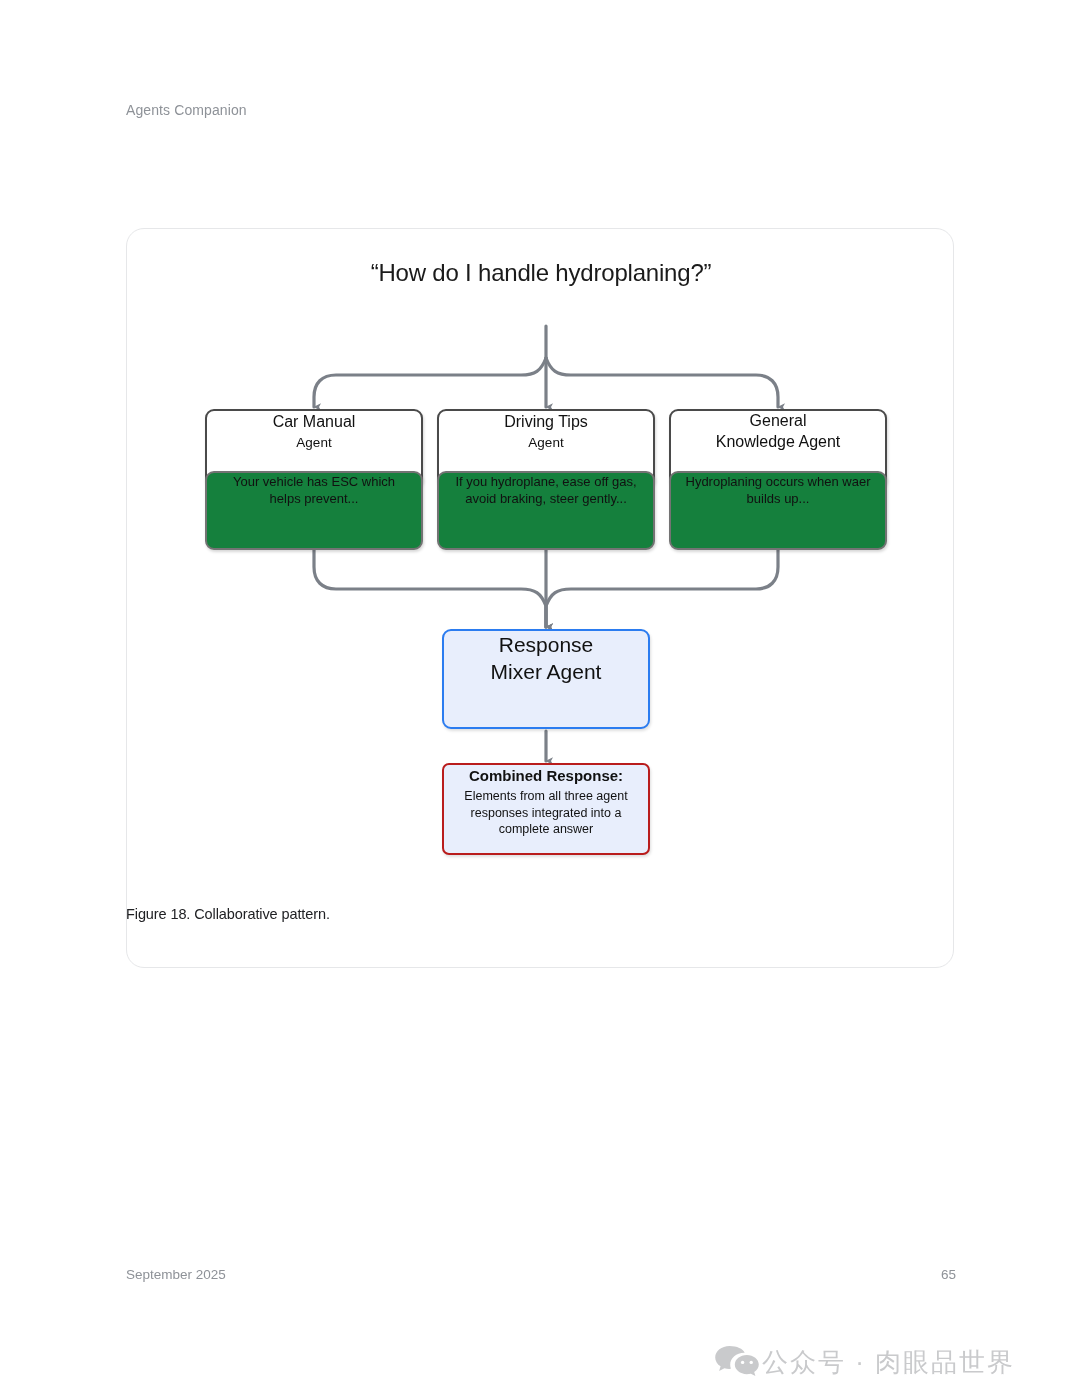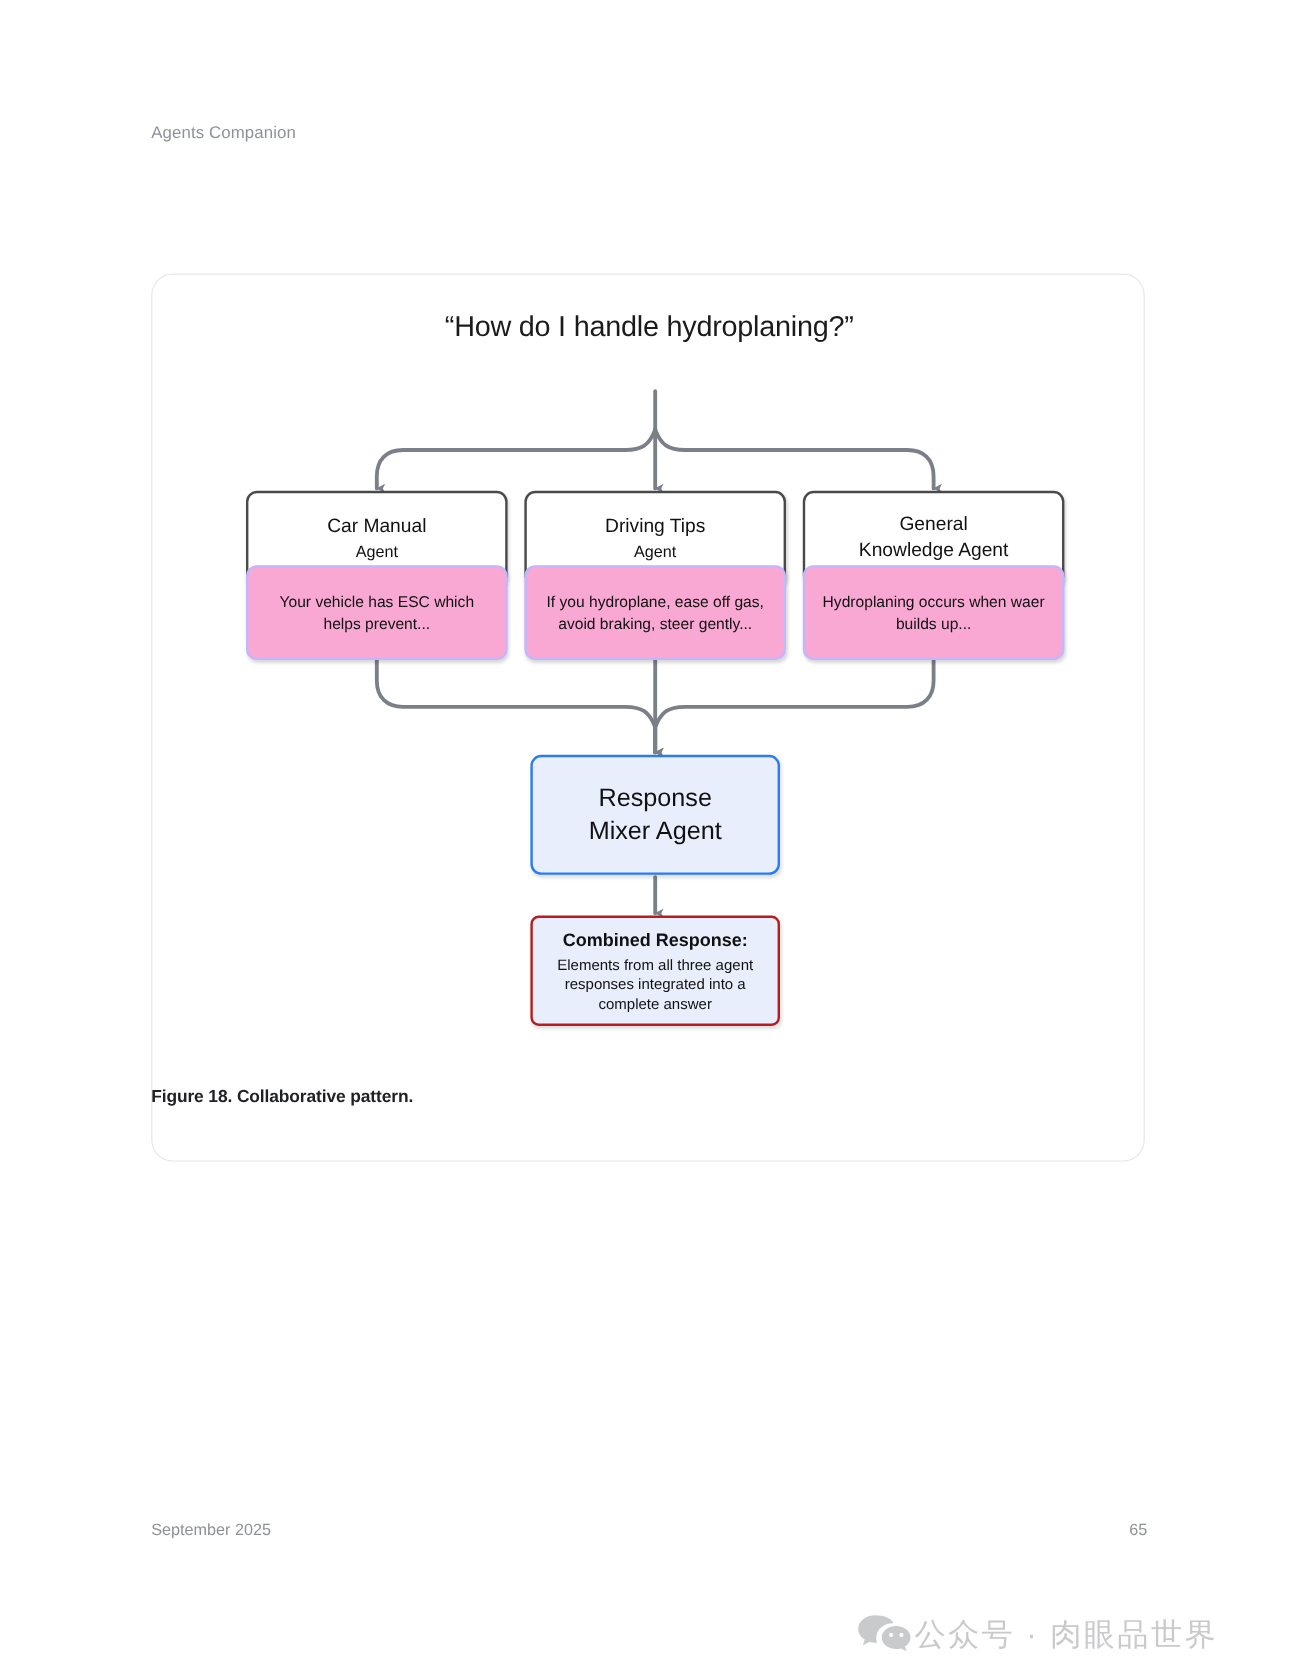--- a/index.html
+++ b/index.html
@@ -58,21 +58,20 @@
     letter-spacing: -0.2px;
   }
 
   
   .node {
     position: absolute;
     box-sizing: border-box;
     display: flex;
     flex-direction: column;
     align-items: center;
-    justify-content: center;
     text-align: center;
   }
 
   .node-agent {
     border: 2px solid #4a4a4a;
     border-radius: 9px;
     background: #ffffff;
     box-shadow: 1px 2px 3px rgba(0,0,0,0.16);
   }
 
@@ -85,23 +84,23 @@
     font-size: 13.5px;
     color: #111111;
     line-height: 1.45;
   }
   .node-agent.two-line-title .line-1 {
     font-size: 16px;
     line-height: 1.3;
   }
 
   .node-response {
-    border: 2px solid #c4b5fd;
+    border: 2px solid #737373;
     border-radius: 9px;
-    background: #f9a8d4;
+    background: #15803d;
     box-shadow: 1px 2px 3px rgba(0,0,0,0.16);
     padding: 0 10px;
   }
   .node-response .body {
     font-size: 13px;
     color: #111111;
     line-height: 1.33;
   }
 
   .node-mixer {
@@ -136,21 +135,21 @@
     color: #111111;
     line-height: 1.32;
   }
 
   
   .figure-caption {
     position: absolute;
     left: 126px;
     top: 906px;
     font-size: 14.5px;
-    font-weight: bold;
+    font-weight: normal;
     color: #202124;
     letter-spacing: -0.1px;
   }
 
   
   .footer-left {
     position: absolute;
     left: 126px;
     top: 1267px;
     font-size: 13.5px;

